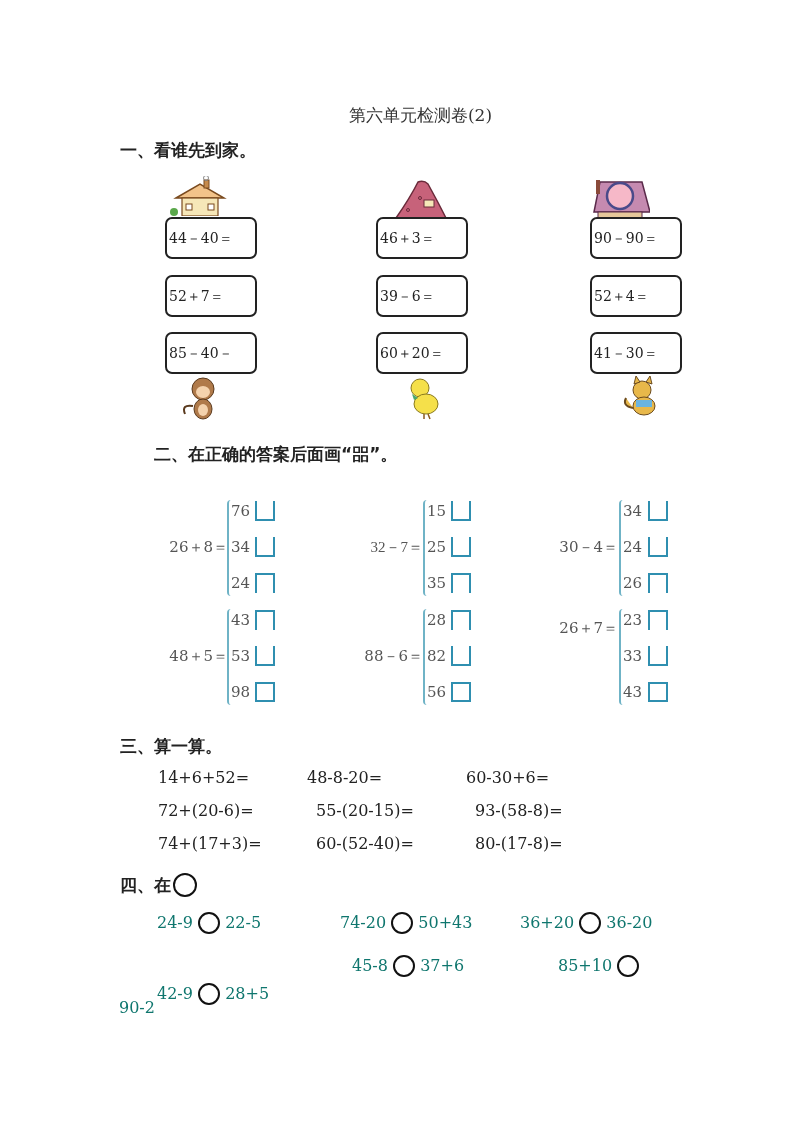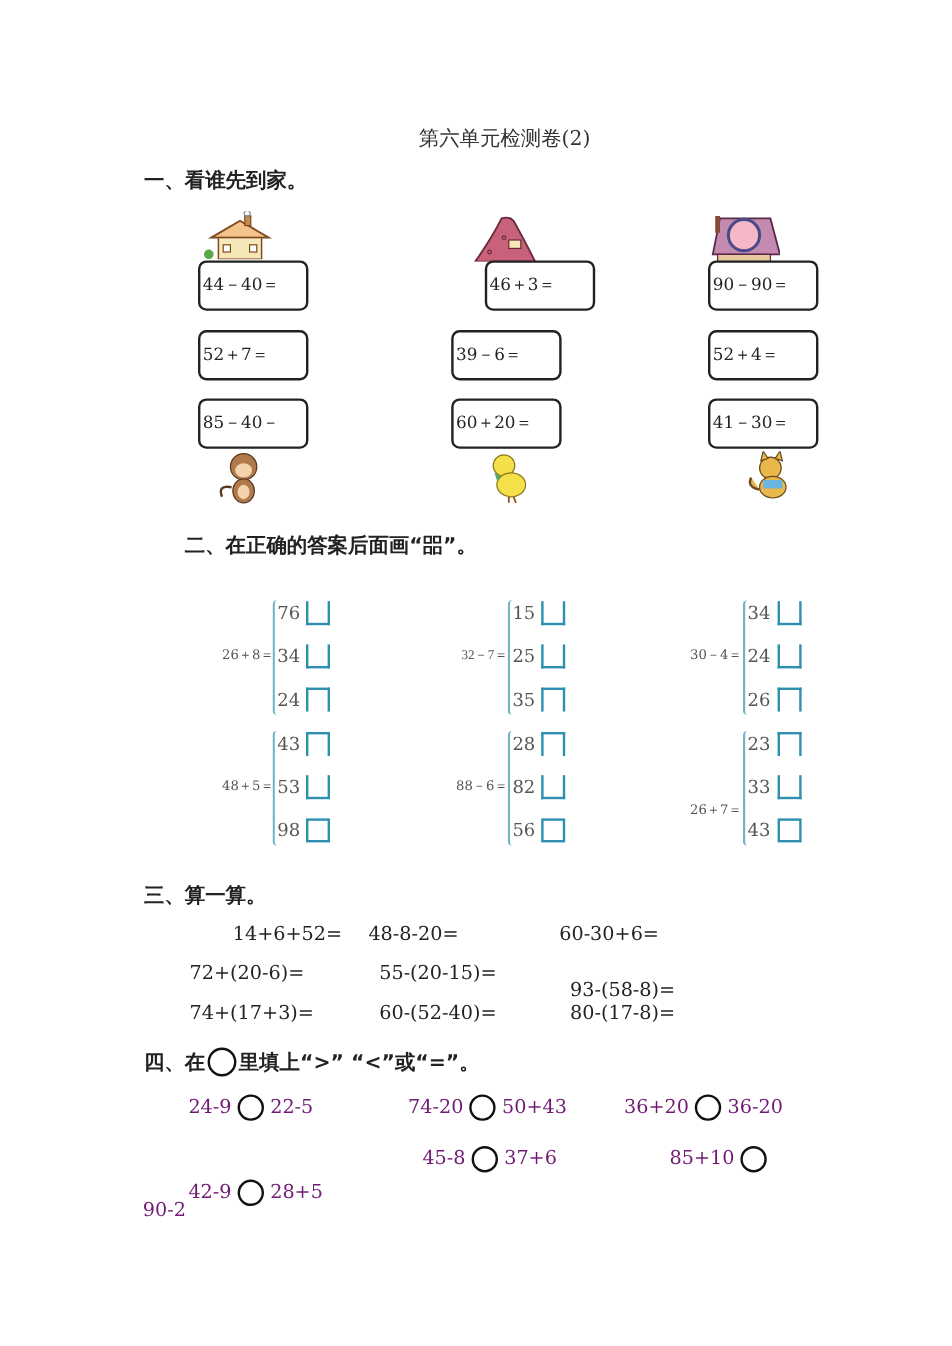--- a/index.html
+++ b/index.html
@@ -9,30 +9,30 @@
   .title { top: 104px; left: 0; width: 793px; text-align: center; font-size: 17px; color: #333; }
   .title span { margin-left: 48px; }
   .section-head { font-family: "DejaVu Sans", "Liberation Sans", sans-serif; font-weight: bold;
                   font-size: 17px; color: #222; left: 120px; }
   
   .home-icon { width: 60px; height: 40px; }
   .eqbox { width: 92px; height: 42px; border: 2px solid #222; border-radius: 7px; box-sizing: border-box;
            font-size: 14px; line-height: 38px; padding-left: 2px; background:#fff; }
   .animal { width: 50px; height: 44px; }
   
-  .choice-eq { font-size: 11px; color: #555; text-align: right; width: 80px; }
+  .choice-eq { font-size: 15px; color: #555; text-align: right; width: 80px; }
   .brace { width: 4px; border-left: 2px solid #6fb3c6; border-radius: 4px 0 0 4px; }
   .opt { font-size: 15px; color: #555; }
   .cbox { width: 20px; height: 20px; border: 2px solid #2f8fb0; box-sizing: border-box; }
   .cbox.open-top { border-top: none; }
   .cbox.open-bottom { border-bottom: none; }
   
   .calc { font-size: 16px; color: #222; }
   
-  .cmp { font-size: 16px; color: #701a75; }
+  .cmp { font-size: 16px; color: #0f766e; }
   .circle { width: 22px; height: 22px; border: 2px solid #111; border-radius: 50%; box-sizing: border-box; display: inline-block; vertical-align: middle; }
 </style>
 </head>
 <body>
 
 <div class="abs title"><span>第六单元检测卷(2)</span></div>
 
 <div class="abs section-head" style="top:139px;">一、看谁先到家。</div>
 
 <svg class="abs home-icon" style="left:170px; top:176px;" viewBox="0 0 60 40">
@@ -54,21 +54,21 @@
   <ellipse cx="26" cy="34" rx="5" ry="6" fill="#f4d2ad"></ellipse>
   <path d="M16 30 Q4 28 8 38" stroke="#5a3a1e" fill="none" stroke-width="2"></path>
 </svg>
 
 <svg class="abs home-icon" style="left:390px; top:178px;" viewBox="0 0 60 40">
   <path d="M6 40 Q20 20 28 4 Q34 2 38 6 Q48 24 56 40 Z" fill="#c7627a" stroke="#6a2a3a" stroke-width="1.5"></path>
   <rect x="34" y="22" width="10" height="7" fill="#f6e7b8" stroke="#6a2a3a"></rect>
   <circle cx="18" cy="32" r="1.5" fill="none" stroke="#6a2a3a"></circle>
   <circle cx="30" cy="20" r="1.5" fill="none" stroke="#6a2a3a"></circle>
 </svg>
-<div class="abs eqbox" style="left:376px; top:217px;margin-left:28px;"><span>46＋3＝</span></div>
+<div class="abs eqbox" style="left:376px; top:217px;"><span>46＋3＝</span></div>
 <div class="abs eqbox" style="left:376px; top:275px;"><span>39－6＝</span></div>
 <div class="abs eqbox" style="left:376px; top:332px;"><span>60＋20＝</span></div>
 <svg class="abs animal" style="left:400px; top:376px;" viewBox="0 0 50 44">
   <circle cx="20" cy="12" r="9" fill="#f5e04a" stroke="#8a7a1e"></circle>
   <ellipse cx="26" cy="28" rx="12" ry="10" fill="#f5e04a" stroke="#8a7a1e"></ellipse>
   <path d="M12 18 L18 22 L14 24 Z" fill="#4aa86b"></path>
   <path d="M24 38 L24 43 M28 38 L30 43" stroke="#8a5a1e" stroke-width="1.5"></path>
 </svg>
 
 <svg class="abs home-icon" style="left:590px; top:178px;" viewBox="0 0 60 40">
@@ -128,44 +128,43 @@
 
 <div class="abs choice-eq" style="left:343px; top:647px;">88－6＝</div>
 <div class="abs brace" style="left:423px; top:609px; height:96px;"></div>
 <div class="abs opt" style="left:427px; top:611px;">28</div>
 <div class="abs opt" style="left:427px; top:647px;">82</div>
 <div class="abs opt" style="left:427px; top:683px;">56</div>
 <div class="abs cbox open-bottom" style="left:451px; top:610px;"></div>
 <div class="abs cbox open-top" style="left:451px; top:646px;"></div>
 <div class="abs cbox" style="left:451px; top:682px;"></div>
 
-<div class="abs choice-eq" style="left:538px; top:667px;text-align:right;">26＋7＝</div>
+<div class="abs choice-eq" style="left:538px; top:619px;text-align:right;">26＋7＝</div>
 <div class="abs brace" style="left:619px; top:609px; height:96px;"></div>
 <div class="abs opt" style="left:623px; top:611px;">23</div>
 <div class="abs opt" style="left:623px; top:647px;">33</div>
 <div class="abs opt" style="left:623px; top:683px;">43</div>
 <div class="abs cbox open-bottom" style="left:648px; top:610px;"></div>
 <div class="abs cbox open-top" style="left:648px; top:646px;"></div>
 <div class="abs cbox" style="left:648px; top:682px;"></div>
 
 <div class="abs section-head" style="top:735px;">三、算一算。</div>
-<div class="abs calc" style="left:158px; top:768px;margin-left:36px;">14+6+52=</div>
+<div class="abs calc" style="left:158px; top:768px;">14+6+52=</div>
 <div class="abs calc" style="left:307px; top:768px;">48-8-20=</div>
 <div class="abs calc" style="left:466px; top:768px;">60-30+6=</div>
 <div class="abs calc" style="left:158px; top:801px;">72+(20-6)=</div>
 <div class="abs calc" style="left:316px; top:801px;">55-(20-15)=</div>
-<div class="abs calc" style="left:475px; top:801px;margin-top:14px;">93-(58-8)=</div>
+<div class="abs calc" style="left:475px; top:801px;">93-(58-8)=</div>
 <div class="abs calc" style="left:158px; top:834px;">74+(17+3)=</div>
 <div class="abs calc" style="left:316px; top:834px;">60-(52-40)=</div>
 <div class="abs calc" style="left:475px; top:834px;">80-(17-8)=</div>
 
 <div class="abs section-head" style="top:873px; display:flex; align-items:center; gap:2px;">
   <span>四、在</span>
   <span class="circle" style="width:24px; height:24px;"></span>
-  <span>里填上“&gt;” “&lt;”或“=”。</span>
 </div>
 
 <div class="abs cmp" style="left:157px; top:912px;">
   <span>24-9</span>
   <span class="circle"></span>
   <span>22-5</span>
 </div>
 <div class="abs cmp" style="left:340px; top:912px;">
   <span>74-20</span>
   <span class="circle"></span>

